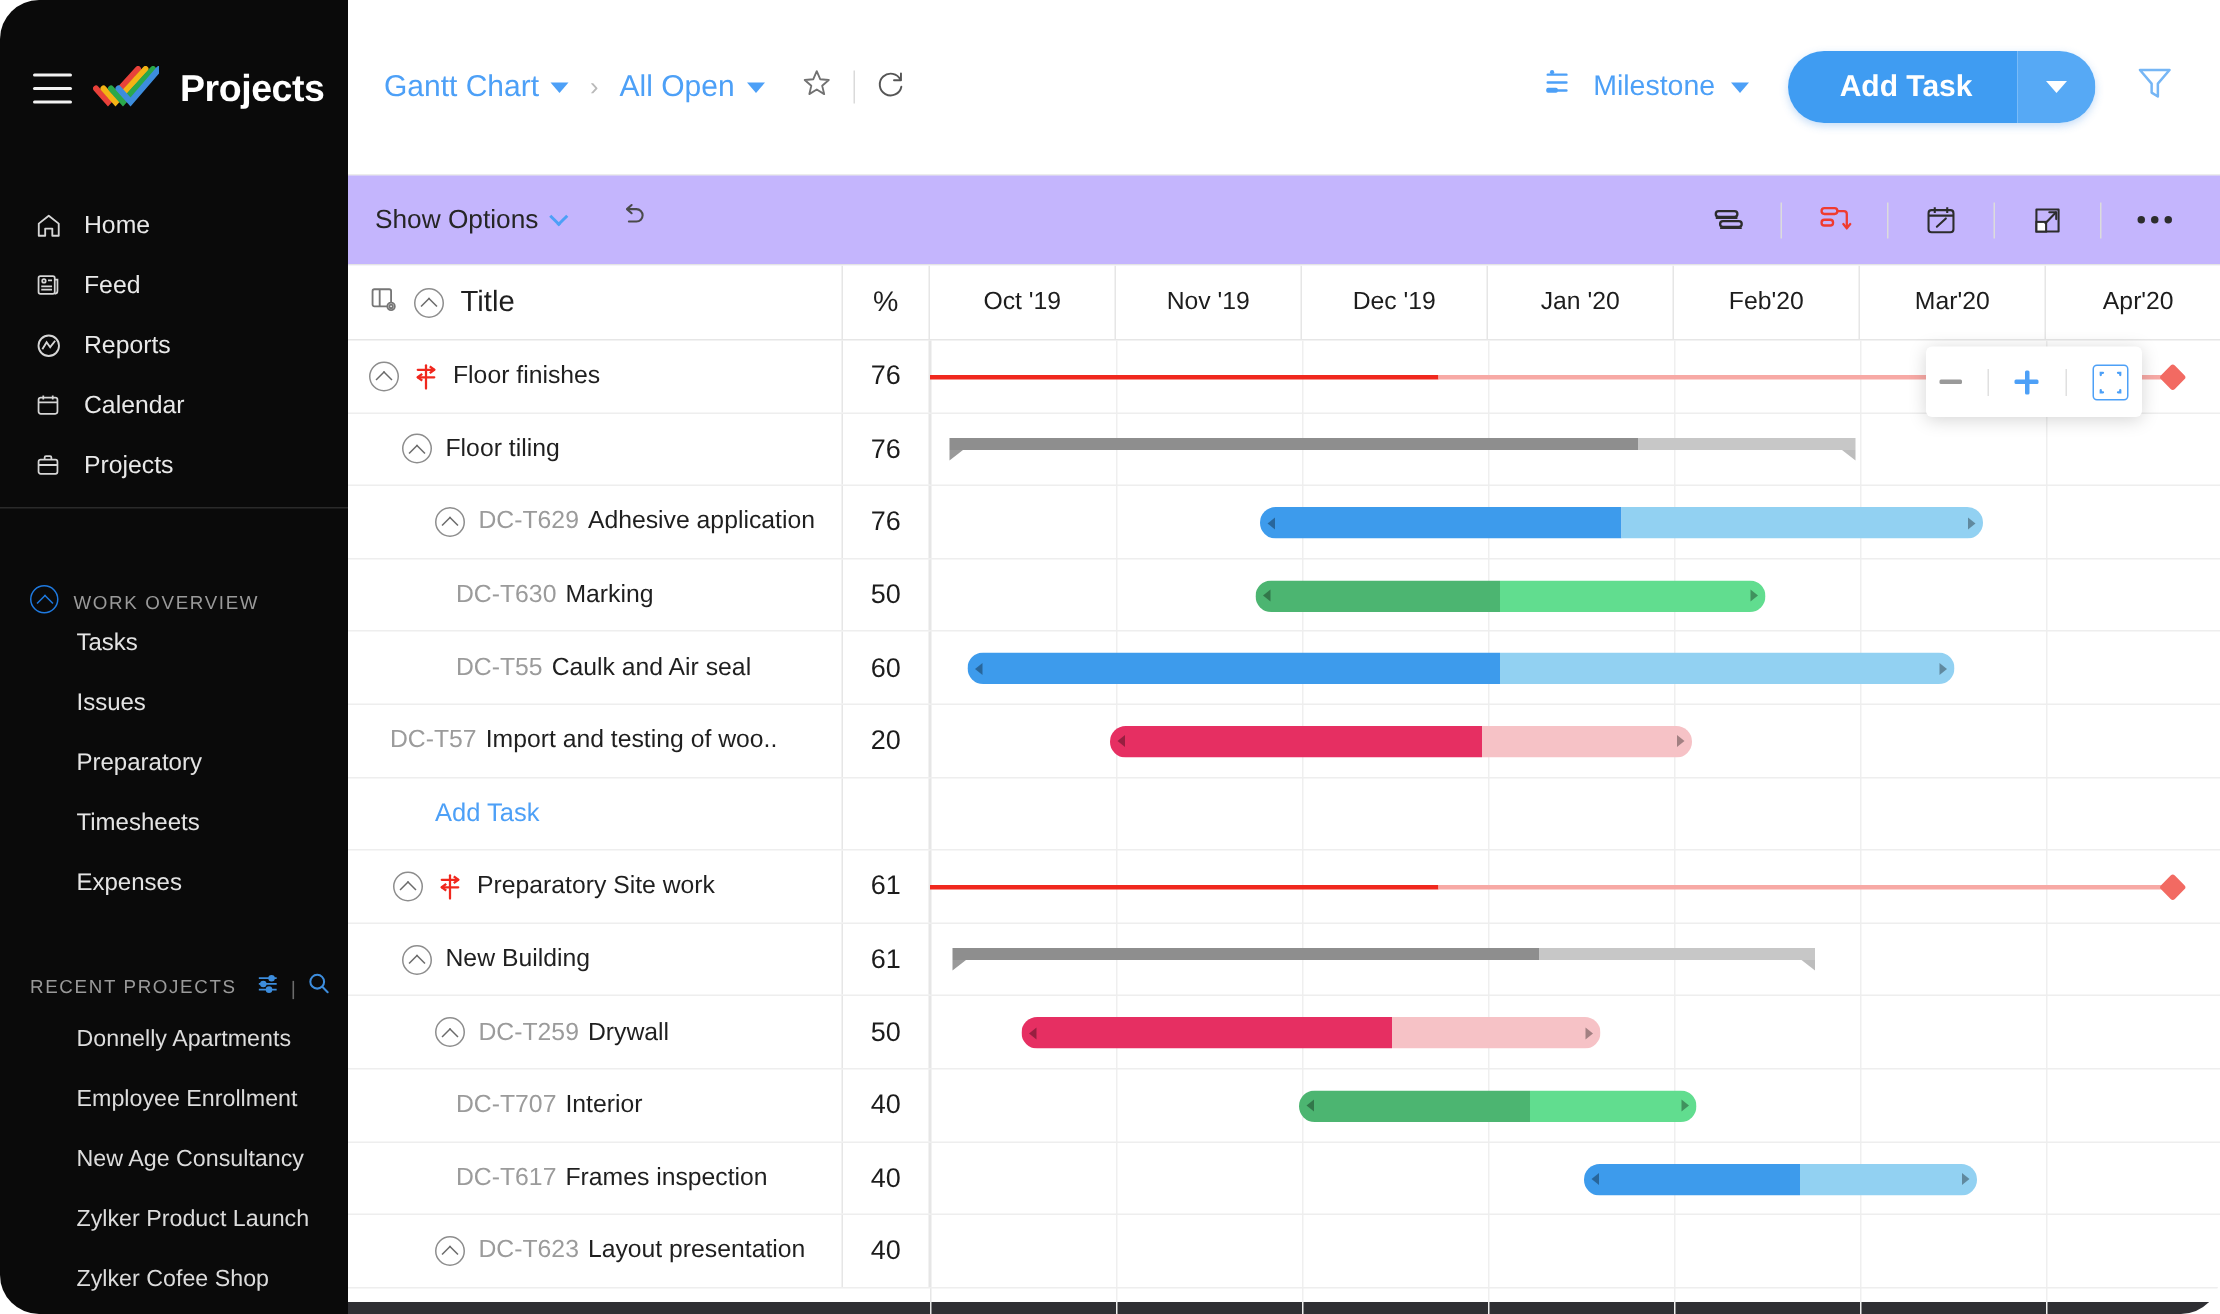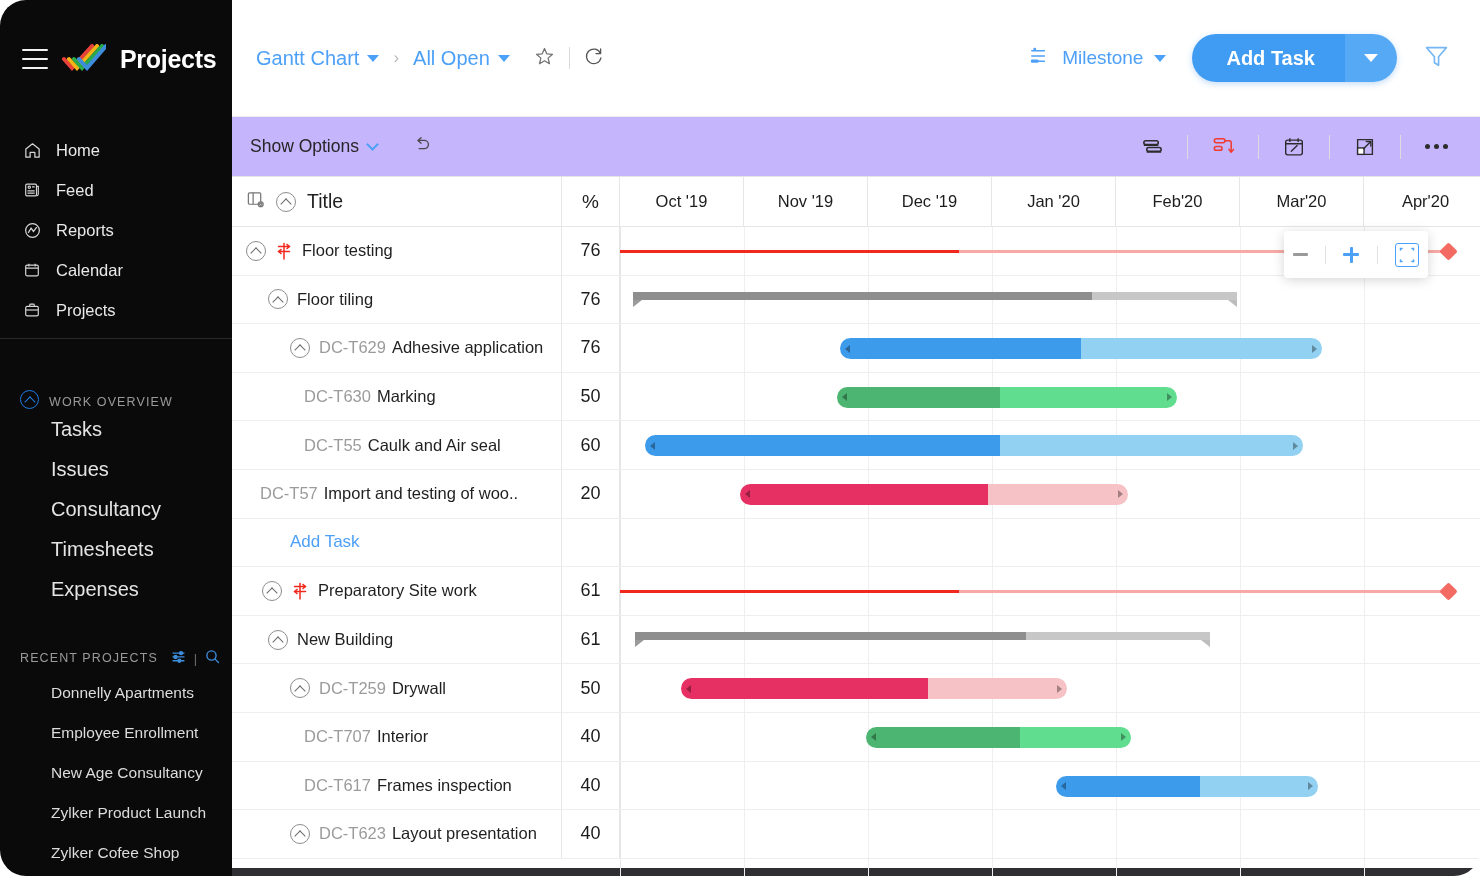--- a/index.html
+++ b/index.html
@@ -74,21 +74,21 @@
     border: 1.6px solid #1f7ae0; position: relative; flex: 0 0 19px;
   }
   .circle-chev::after {
     content: ""; position: absolute; left: 5px; top: 7px;
     width: 7px; height: 7px;
     border-left: 1.6px solid #1f7ae0; border-top: 1.6px solid #1f7ae0;
     transform: rotate(45deg);
   }
   .sub-item {
     height: 40px; display: flex; align-items: center;
-    padding-left: 51px; font-size: 20px; color: #e4e4e4; cursor: pointer;
+    padding-left: 51px; font-size: 16px; color: #e4e4e4; cursor: pointer;
   }
   .section-head2 {
     display: flex; align-items: center;
     padding-left: 20px; gap: 8px;
     height: 30px; margin-top: 34px;
   }
   .section-head2 .sh-label { font-size: 12.5px; letter-spacing: 1.1px; color: #9a9a9a; }
   .sh-icons { display:flex; align-items:center; gap:7px; margin-left: 4px; }
   .recent-item {
     height: 40px; display: flex; align-items: center;
@@ -398,21 +398,21 @@
       <span class="circle-chev"></span>
       <span class="sh-label">WORK OVERVIEW</span>
     </div>
     <div class="sub-item">
         <span>Tasks</span>
       </div>
     <div class="sub-item">
         <span>Issues</span>
       </div>
     <div class="sub-item">
-        <span>Consultancy</span>
+        <span>Preparatory</span>
       </div>
     <div class="sub-item">
         <span>Timesheets</span>
       </div>
     <div class="sub-item">
         <span>Expenses</span>
       </div>
 
     <div class="section-head2">
       <span class="sh-label">RECENT PROJECTS</span>
@@ -606,21 +606,21 @@
                 <span class="collapse-ic" style="margin-right: 9px;"></span>
                 <span style="margin-right: 9px; display: flex; align-items: center;">
                   <svg width="18" height="20" viewBox="0 0 18 20" fill="none" stroke="#f0281e" stroke-width="1.5">
                     <path d="M9 2.5 V18" stroke-linecap="round"></path>
                     <path d="M3.5 5.5 H14.5" stroke-linecap="round"></path>
                     <path d="M3.5 10.5 H14.5" stroke-linecap="round"></path>
                     <path d="M11.5 3.2 L14.5 5.5 L11.5 7.8" stroke-linejoin="round"></path>
                     <path d="M6.5 8.2 L3.5 10.5 L6.5 12.8" stroke-linejoin="round"></path>
                   </svg>
                 </span>
-                <span class="tname">Floor testing</span>
+                <span class="tname">Floor finishes</span>
               </div>
               <div class="cell-pct">76</div>
               <div class="cell-bar">
                 <div class="mline" style="left: 0px; width: 828px;">
                   <span class="mfill" style="width:339px"></span>
                   <span class="mrest" style="left:339px;width:489px"></span>
                   <span class="mdiamond" style="left:822px"></span>
                 </div>
               </div>
             </div>

